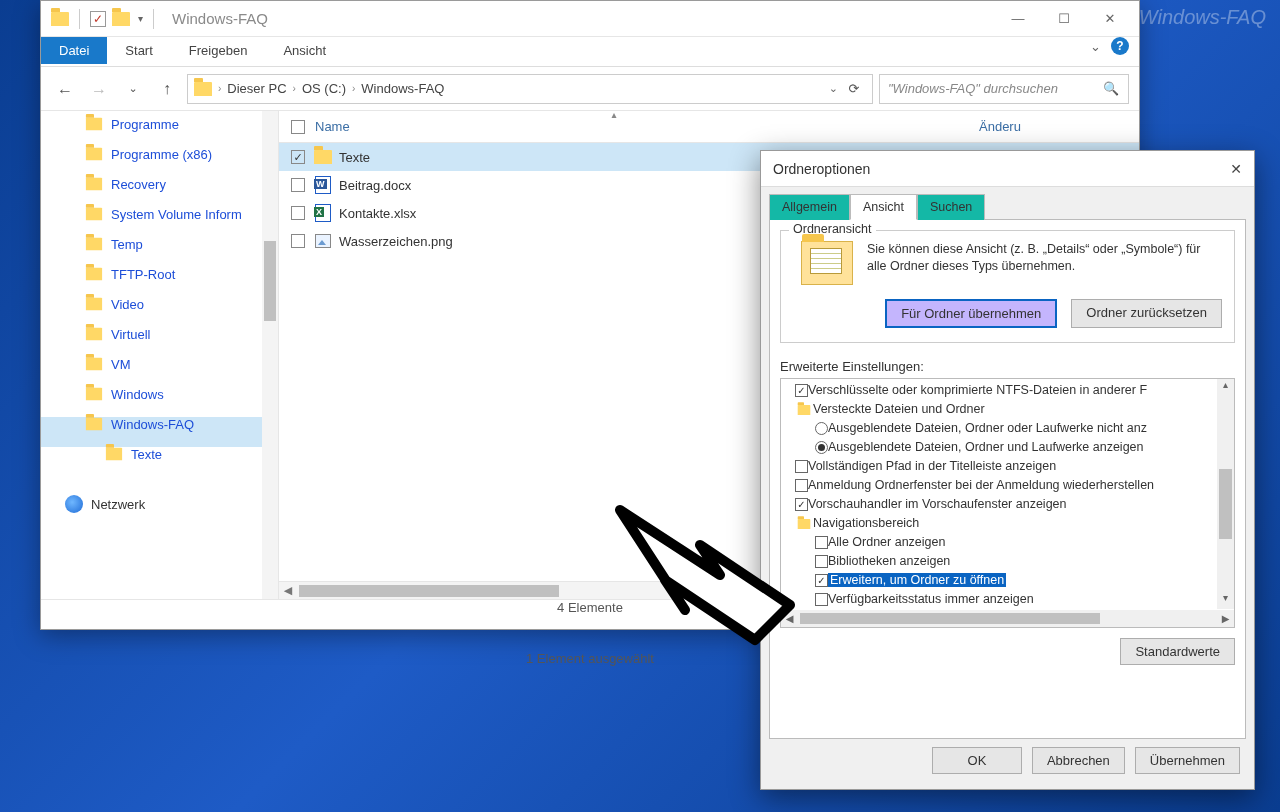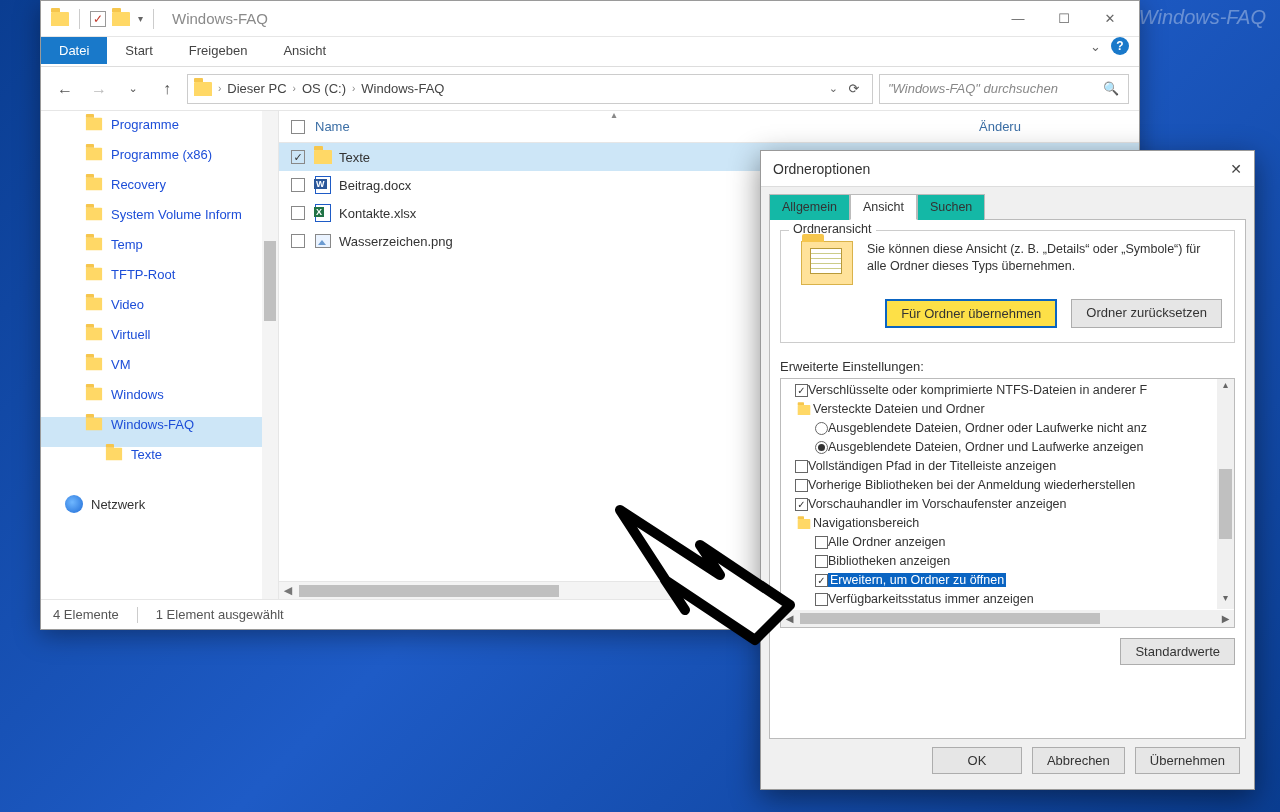--- a/index.html
+++ b/index.html
@@ -149,21 +149,21 @@
   .img-icon::after{content:""; position:absolute; left:2px; bottom:2px; width:0;height:0;border-left:4px solid transparent;border-right:4px solid transparent;border-bottom:5px solid #6b9bd1;}
   .cell-name { flex:1; padding-left:4px; }
   .cell-date { width:160px; color:#555; }
   .h-scroll {
     height:18px; border-top:1px solid #e6e6e6; background:#f4f4f4; display:flex; align-items:center;
   }
   .h-scroll .arrow{ width:18px; text-align:center; color:#777; font-size:11px;}
   .h-scroll .thumb{ height:12px; background:#c0c0c0; width:260px; margin-left:2px;}
   .statusbar {
     height:30px; border-top:1px solid #e6e6e6; display:flex; align-items:center;
-    padding: 0 12px; gap:18px; color:#555; background:#fff;
+    padding: 0 12px; gap:18px; color:#555; background:#fff;flex-direction:column;
   }
   .statusbar .sep { width:1px; height:16px; background:#ccc; }
 
   
   .dialog {
     position:absolute;
     left: 760px; top: 150px;
     width: 495px; height: 640px;
     background:#f0f0f0;
     border:1px solid #999;
@@ -205,21 +205,21 @@
     background:repeating-linear-gradient(#fff,#fff 4px,#cc8 4px,#cc8 5px),
                repeating-linear-gradient(90deg,#fff,#fff 4px,#cc8 4px,#cc8 5px);
     border:1px solid #b89a3a;
   }
   .fv-text { font-size:12.5px; line-height:1.35; }
   .fv-buttons { display:flex; gap:14px; justify-content:flex-end; margin-top:14px; }
   .btn {
     border:1px solid #adadad; background:#e6e6e6; padding:5px 14px; font-size:13px;
     min-width:90px; text-align:center;
   }
-  .btn.primary { border:2px solid #0a64c2; background:#fde047; }
+  .btn.primary { border:2px solid #0a64c2; background:#c4b5fd; }
   .adv-label { font-size:13px; margin:16px 0 4px 0; }
   .adv-box {
     border:1px solid #bbb; height:250px; overflow:hidden; position:relative; background:#fff;
   }
   .adv-scroll { position:absolute; right:0; top:0; bottom:18px; width:17px; background:#f0f0f0;}
   .adv-scroll .up,.adv-scroll .dn{height:17px;text-align:center;font-size:10px;color:#666;}
   .adv-scroll .thumb{position:absolute; left:2px; right:2px; top:90px; height:70px; background:#c0c0c0;}
   .adv-hscroll{position:absolute;left:0;right:0;bottom:0;height:17px;background:#f0f0f0;display:flex;align-items:center;}
   .adv-hscroll .l,.adv-hscroll .r{width:17px;text-align:center;font-size:10px;color:#666;}
   .adv-hscroll .t{height:11px;background:#c0c0c0;width:300px;margin-left:2px;}
@@ -467,21 +467,21 @@
           <div class="opt ind1">
             <span class="rb sel"></span>
             <span>Ausgeblendete Dateien, Ordner und Laufwerke anzeigen</span>
           </div>
           <div class="opt">
             <span class="cb"></span>
             <span>Vollständigen Pfad in der Titelleiste anzeigen</span>
           </div>
           <div class="opt">
             <span class="cb"></span>
-            <span>Vorherige Bibliotheken bei der Anmeldung wiederherstellen</span>
+            <span>Anmeldung Ordnerfenster bei der Anmeldung wiederherstellen</span>
           </div>
           <div class="opt">
             <span class="cb checked"></span>
             <span>Vorschauhandler im Vorschaufenster anzeigen</span>
           </div>
           <div class="opt">
             <span class="folder-glyph tiny-folder"></span>
             <span>Navigationsbereich</span>
           </div>
           <div class="opt ind1">

